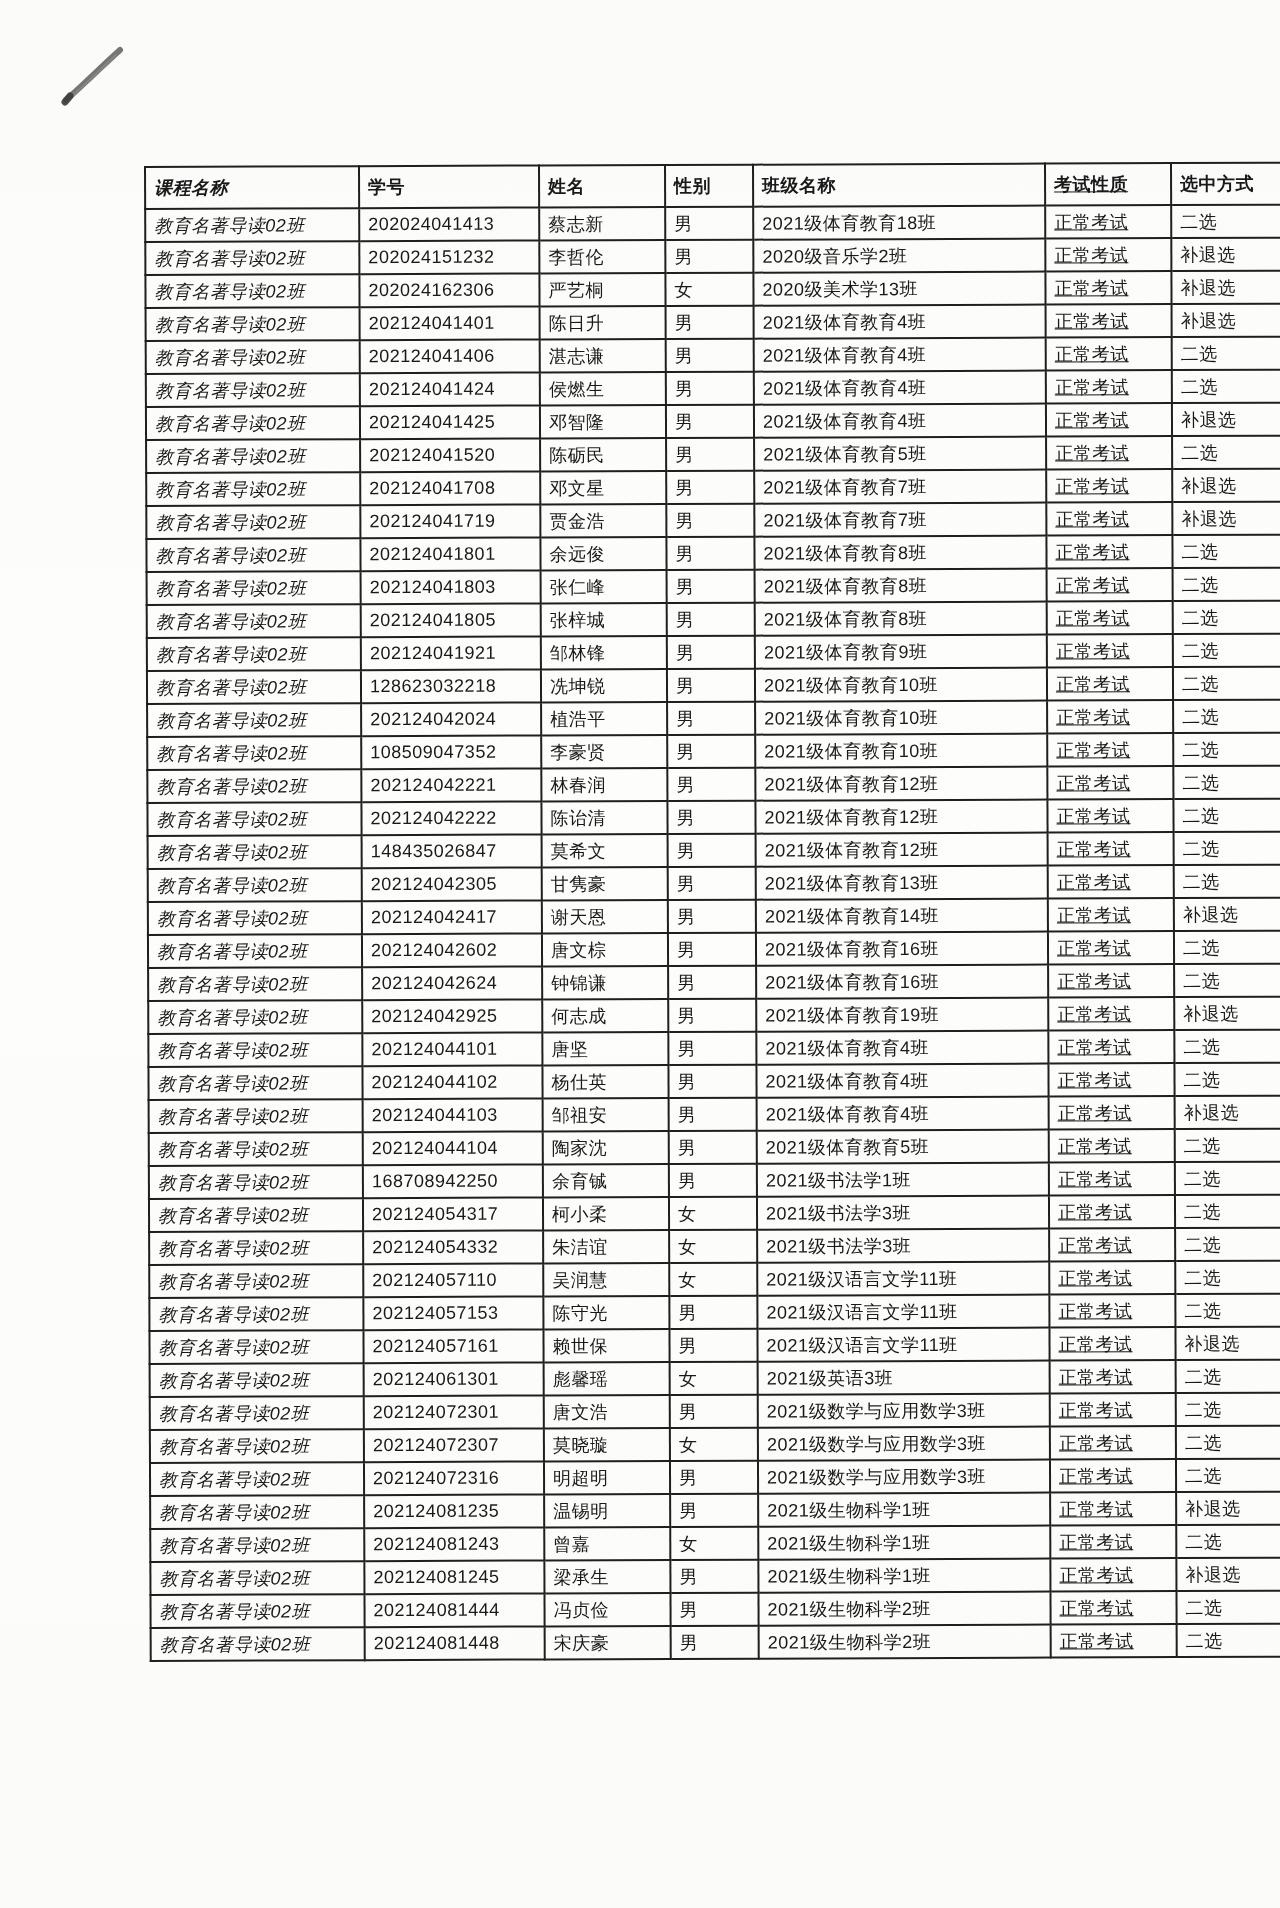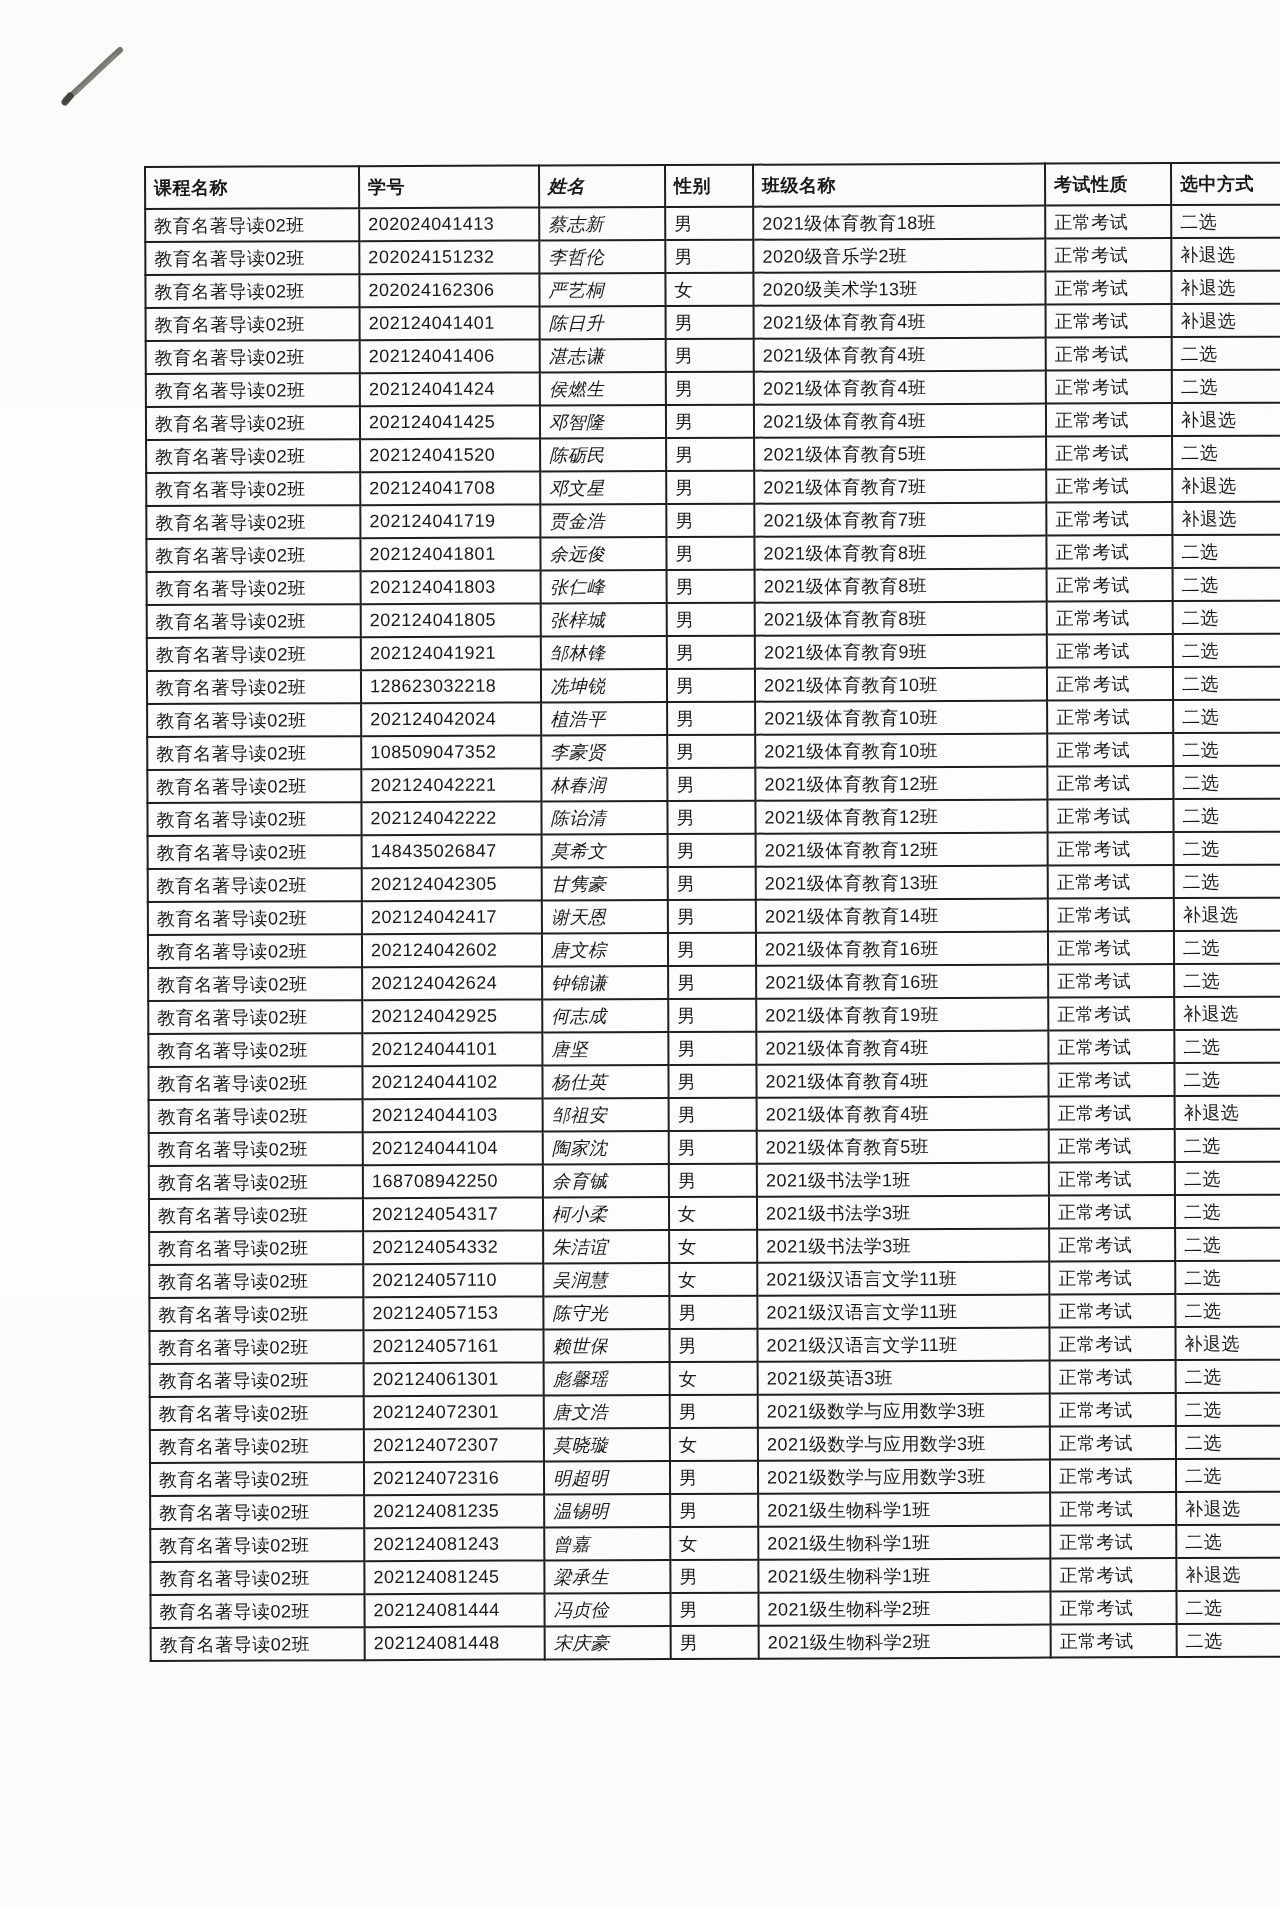--- a/index.html
+++ b/index.html
@@ -52,26 +52,26 @@
     color: #191919;
     letter-spacing: 0.5px;
   }
   table.scan-table th {
     height: 40px;
     font-weight: bold;
   }
   table.scan-table td {
     height: 31px;
   }
-  .c0 { width: 198px; }
+  .c0 { width: 198px; font-style: italic; }
   .c1 { width: 164px; }
-  .c2 { width: 110px; font-style: italic; }
+  .c2 { width: 110px; }
   .c3 { width: 72px; border-radius: 6px; }
   .c4 { width: 276px; }
-  .c5 { width: 110px; }
+  .c5 { width: 110px; text-decoration: underline; }
   .c6 { width: 130px; }
 </style>
 </head>
 <body>
 
 <div class="page">
 
   <svg class="pen-mark" viewBox="0 0 70 66" xmlns="http://www.w3.org/2000/svg">
     <path d="M6 58 C 22 44, 40 26, 60 8" stroke="#5e5e58" stroke-width="6" stroke-linecap="round" fill="none" opacity="0.85"></path>
     <path d="M4 61 C 20 48, 38 30, 56 13" stroke="#8a8a82" stroke-width="2.5" stroke-linecap="round" fill="none" opacity="0.7"></path>

